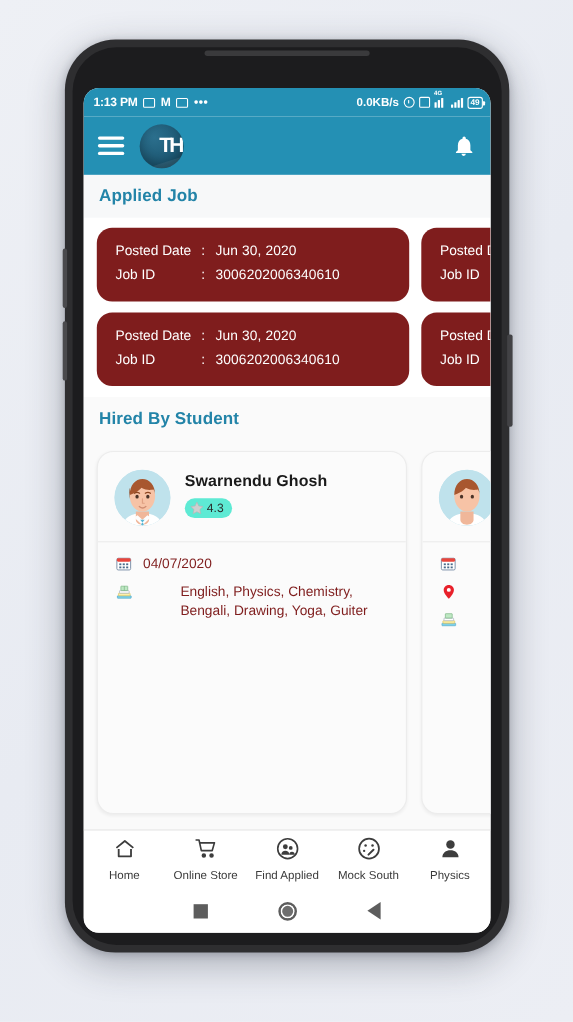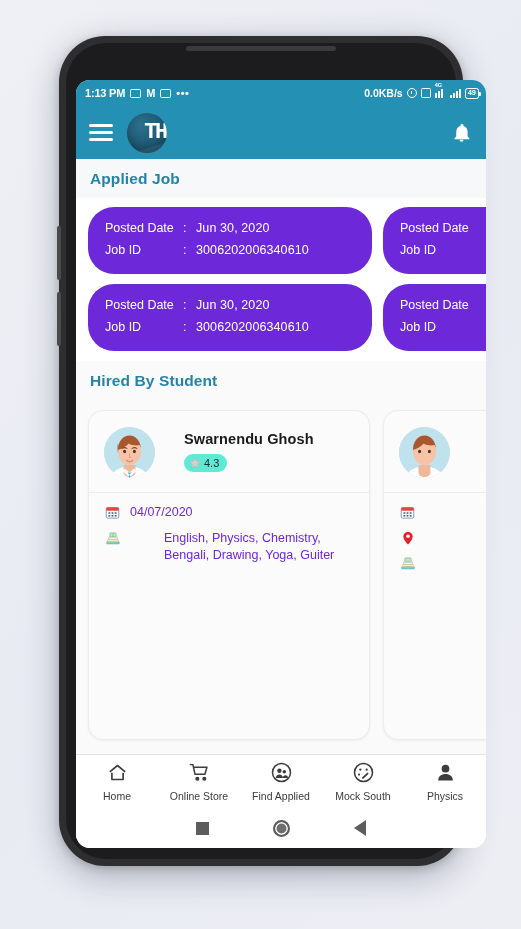--- a/index.html
+++ b/index.html
@@ -47,21 +47,21 @@
   }
   .btn-vol-up   { left: -2px; top: 190px;  width: 4px; height: 54px; }
   .btn-vol-down { left: -2px; top: 256px;  width: 4px; height: 54px; }
   .btn-power    { right: -3px; top: 268px; width: 5px; height: 84px; background:#424245; }
 
   
   .screen {
     position: absolute;
     left: 17px;
     top: 44px;
-    width: 410px;
+    width: 370px;
     height: 768px;
     background: #ffffff;
     border-radius: 14px;
     overflow: hidden;
     display: flex;
     flex-direction: column;
   }
 
   
   .statusbar {
@@ -136,22 +136,22 @@
   }
   .logo {
     width: 40px; height: 40px; border-radius: 50%;
     background: radial-gradient(circle at 34% 30%, #2b6f8d 0%, #1d5873 62%, #17485e 100%);
     margin-left: 14px;
     display: flex; align-items: center; justify-content: center;
     box-shadow: inset 0 -5px 9px rgba(0,0,0,0.22);
     overflow: hidden; position: relative;
   }
   .logo-text {
-    color: #ffffff; font-family: Liberation Mono, monospace;
-    font-size: 22px; font-weight: bold; letter-spacing: -2.5px; margin-left: 16px;
+    color: #ffffff; font-family: Liberation Sans, sans-serif;
+    font-size: 19px; font-weight: bold; letter-spacing: -2.5px; margin-left: 16px;
   }
   .logo::after {
     content:""; position:absolute; left:-10%; bottom:-52%;
     width:120%; height:62%; background:rgba(255,255,255,0.07);
     transform: rotate(-18deg);
   }
   .bell-wrap { margin-left: auto; cursor: pointer; display:flex; align-items:center; }
 
   
   .body-scroll {
@@ -178,22 +178,22 @@
   .jobs-area { background: #ffffff; padding: 9px 0 10px 0; }
   .job-row {
     display: flex; gap: 11px;
     padding: 0 0 0 12px;
     margin-bottom: 10px;
   }
   .job-row:last-child { margin-bottom: 0; }
   .job-pill {
     flex: 0 0 auto;
     width: 284px;
-    background: #6d28d9;
-    border-radius: 26px;
+    background: #7f1d1d;
+    border-radius: 14px;
     padding: 11px 17px 12px;
     color: #ffffff;
     cursor: pointer;
   }
   .job-line { display: flex; align-items: baseline; font-size: 12.5px; line-height: 1.75; }
   .job-key { width: 78px; flex: 0 0 auto; }
   .job-colon { width: 13px; flex: 0 0 auto; }
   .job-val { flex: 1 1 auto; letter-spacing: 0.1px; }
 
   
@@ -219,42 +219,42 @@
   .student-top {
     display: flex; align-items: center;
     padding: 2px 15px 14px;
     border-bottom: 1px solid #ececec;
   }
   .avatar {
     width: 51px; height: 51px; border-radius: 50%;
     background: #bfe2ec; flex: 0 0 auto;
     overflow: hidden; position: relative;
   }
-  .student-meta { margin-left: 29px; }
+  .student-meta { margin-left: 13px; }
   .student-name {
     font-size: 14.5px; font-weight: bold; color: #1a1a1a;
     letter-spacing: 0.1px;
   }
   .rating-badge {
     margin-top: 7px;
     display: inline-flex; align-items: center; gap: 2px;
     background: #5eead4; border-radius: 9px;
     padding: 2px 8px 2px 4px;
   }
   .rating-val { font-size: 11px; color: #2a2a2a; font-weight: normal; }
 
   .student-rows { padding: 11px 15px 14px; }
   .srow { display: flex; align-items: flex-start; margin-bottom: 9px; }
   .srow:last-child { margin-bottom: 0; gap: 34px; }
   .srow-ico {
     width: 17px; flex: 0 0 auto; margin-right: 9px;
     display: flex; justify-content: center; padding-top: 1px;
   }
   .srow-txt {
-    font-size: 12.5px; color: #6d28d9; line-height: 1.38;
+    font-size: 12.5px; color: #7f1d1d; line-height: 1.38;
     flex: 1 1 auto;
   }
 
   
   .bottomnav {
     flex: 0 0 auto;
     height: 54px;
     background: #ffffff;
     border-top: 1px solid #e3e3e3;
     display: flex;

